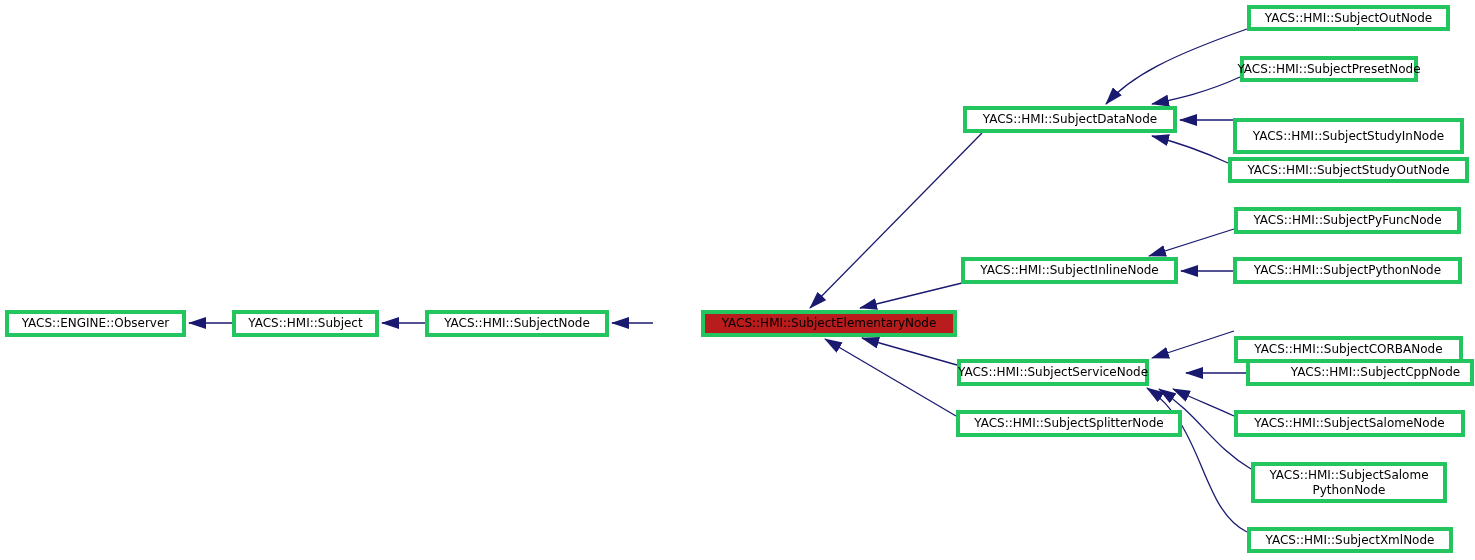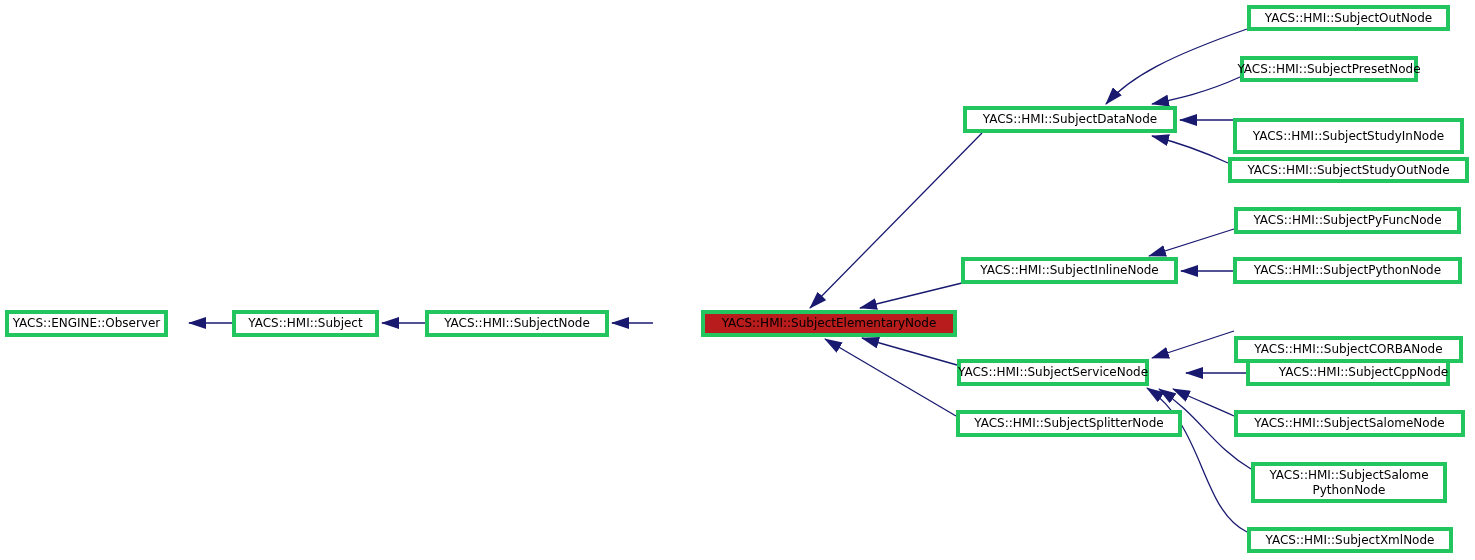--- a/index.html
+++ b/index.html
@@ -75,37 +75,37 @@
       <path class="edge" d="M 1234,229 L 1149,256" marker-end="url(#arrow)"></path>
       <path class="edge" d="M 1233,271 L 1181,271" marker-end="url(#arrow)"></path>
       <path class="edge" d="M 1234,331 L 1152,358" marker-end="url(#arrow)"></path>
       <path class="edge" d="M 1246,373 L 1186,373" marker-end="url(#arrow)"></path>
       <path class="edge" d="M 1234,416 C 1212,406 1192,398 1173,389" marker-end="url(#arrow)"></path>
       <path class="edge" d="M 1251,469 C 1212,446 1200,416 1159,389" marker-end="url(#arrow)"></path>
       <path class="edge" d="M 1247,532 C 1200,509 1205,426 1147,388" marker-end="url(#arrow)"></path>
     </g>
   </svg>
 
-  <div class="node" style="left:5px; top:310px; width:163px; height:27px;">YACS::ENGINE::Observer</div>
+  <div class="node" style="left:5px; top:310px; width:181px; height:27px;">YACS::ENGINE::Observer</div>
   <div class="node" style="left:232px; top:310px; width:147px; height:27px;">YACS::HMI::Subject</div>
   <div class="node" style="left:425px; top:310px; width:184px; height:27px;">YACS::HMI::SubjectNode</div>
 
   <div class="node selected" style="left:653px; top:310px; width:256px; height:27px;">YACS::HMI::SubjectElementaryNode</div>
 
   <div class="node" style="left:961px; top:257px; width:217px; height:27px;">YACS::HMI::SubjectInlineNode</div>
   <div class="node" style="left:963px; top:106px; width:214px; height:27px;">YACS::HMI::SubjectDataNode</div>
   <div class="node" style="left:957px; top:359px; width:192px; height:27px;">YACS::HMI::SubjectServiceNode</div>
   <div class="node" style="left:956px; top:410px; width:226px; height:27px;">YACS::HMI::SubjectSplitterNode</div>
 
   <div class="node" style="left:1247px; top:5px; width:203px; height:26px;">YACS::HMI::SubjectOutNode</div>
   <div class="node" style="left:1240px; top:56px; width:178px; height:26px;">YACS::HMI::SubjectPresetNode</div>
   <div class="node" style="left:1233px; top:106px; width:231px; height:36px;margin-top:12px;">YACS::HMI::SubjectStudyInNode</div>
   <div class="node" style="left:1228px; top:157px; width:241px; height:26px;">YACS::HMI::SubjectStudyOutNode</div>
   <div class="node" style="left:1234px; top:207px; width:227px; height:27px;">YACS::HMI::SubjectPyFuncNode</div>
   <div class="node" style="left:1233px; top:257px; width:229px; height:27px;">YACS::HMI::SubjectPythonNode</div>
   <div class="node" style="left:1234px; top:308px; width:229px; height:27px;margin-top:28px;">YACS::HMI::SubjectCORBANode</div>
-  <div class="node" style="left:1246px; top:359px; width:204px; height:27px;padding-left:31px;">YACS::HMI::SubjectCppNode</div>
+  <div class="node" style="left:1246px; top:359px; width:228px; height:27px;padding-left:31px;">YACS::HMI::SubjectCppNode</div>
   <div class="node" style="left:1234px; top:410px; width:231px; height:27px;">YACS::HMI::SubjectSalomeNode</div>
   <div class="node" style="left:1251px; top:462px; width:196px; height:41px;">YACS::HMI::SubjectSalome
 PythonNode</div>
   <div class="node" style="left:1247px; top:527px; width:206px; height:26px;">YACS::HMI::SubjectXmlNode</div>
 
 </div>
 
 </body></html>

